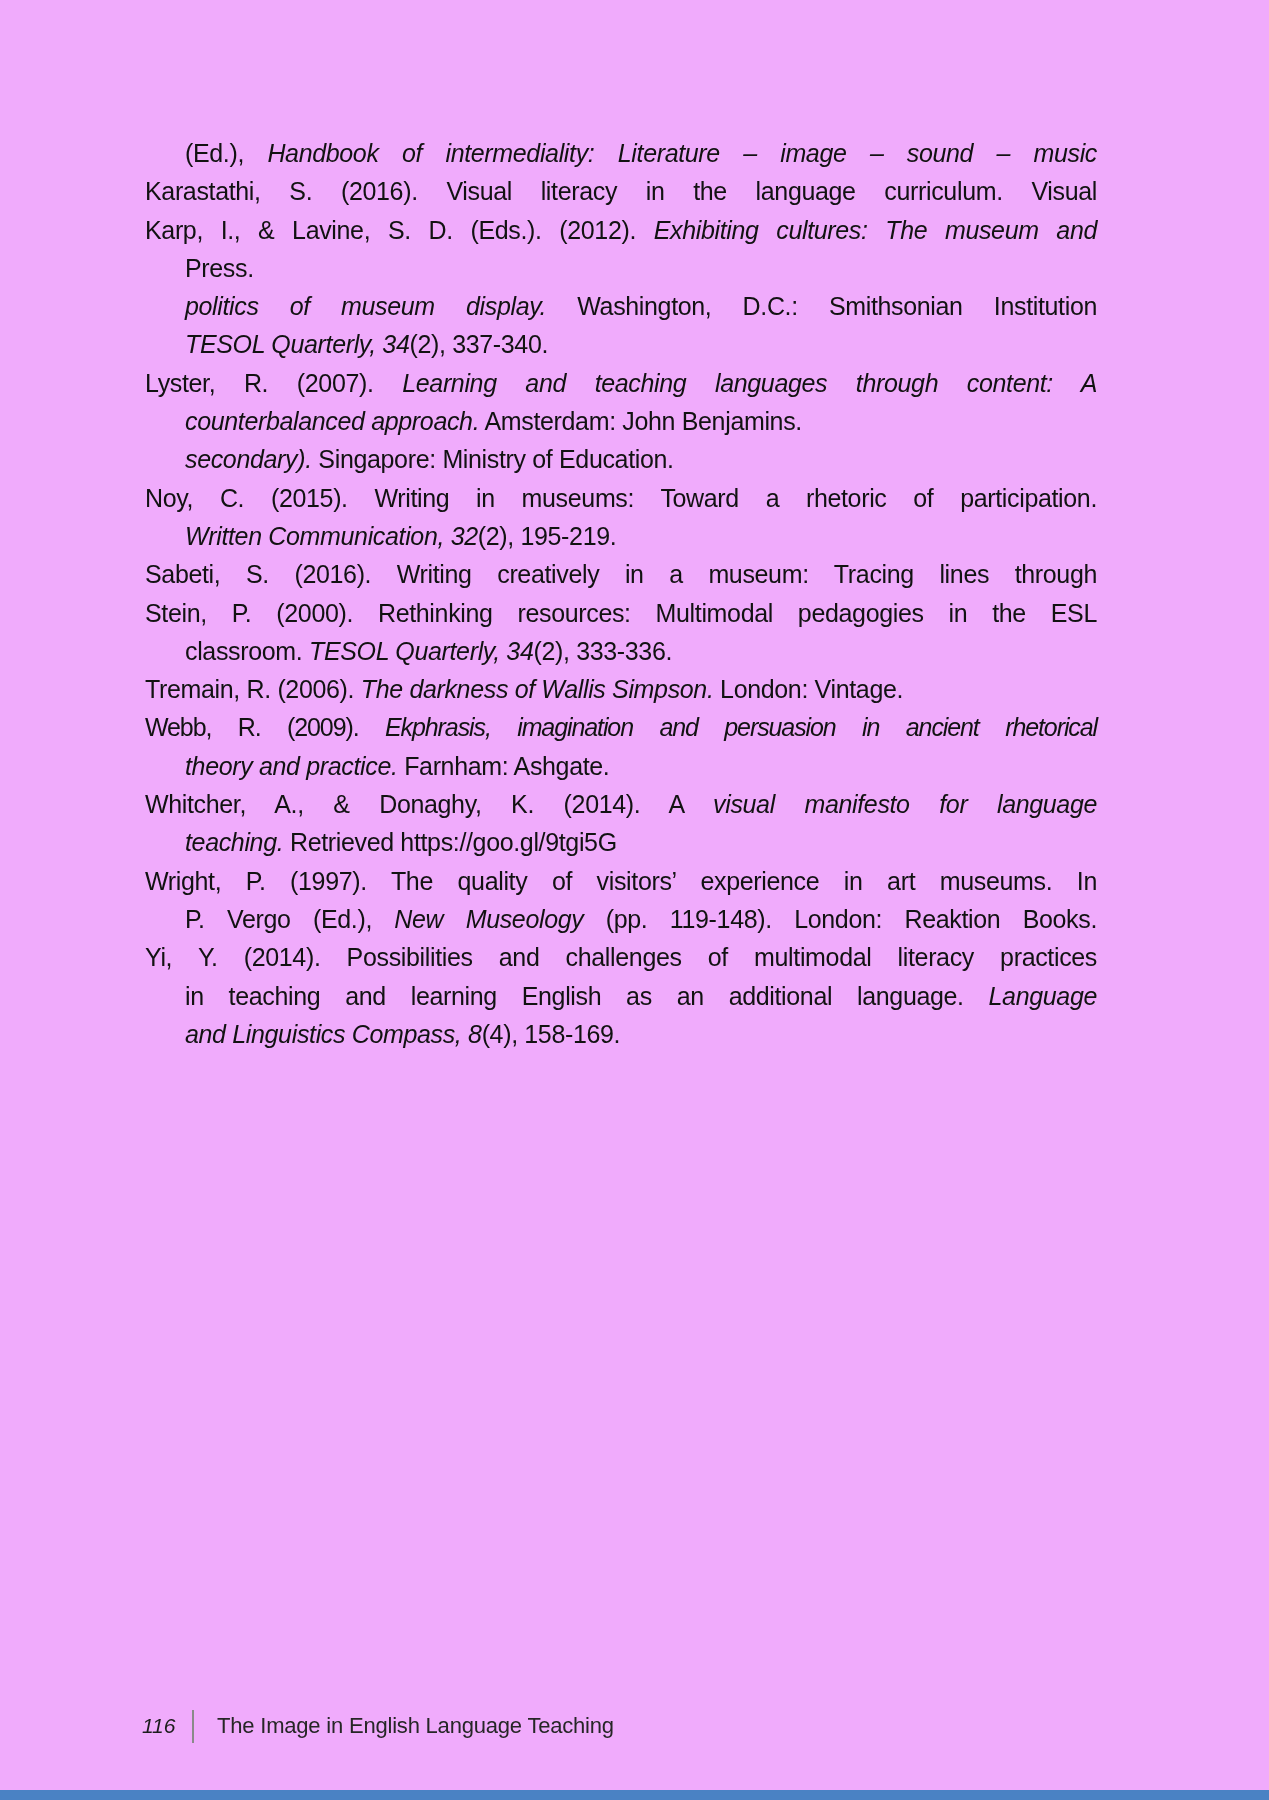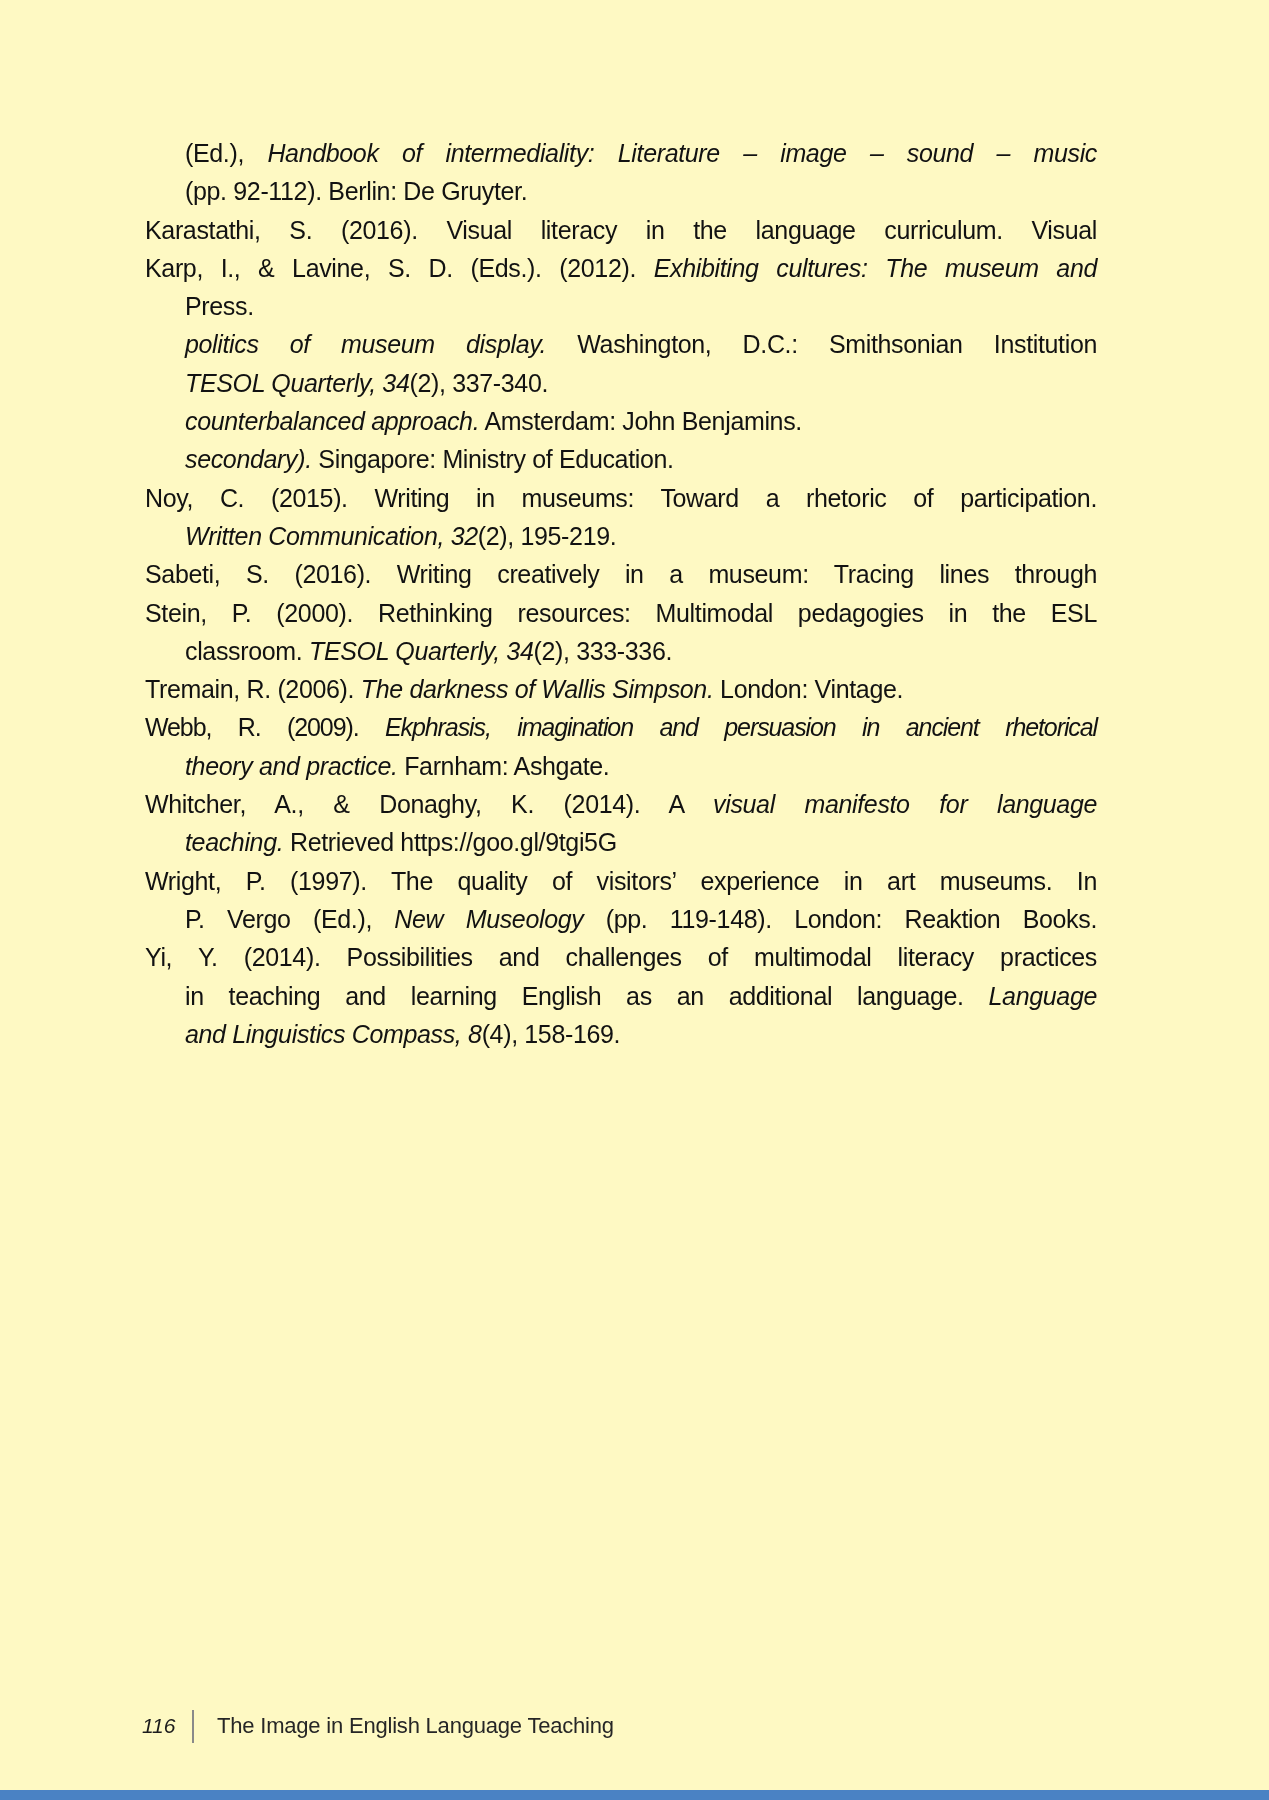--- a/index.html
+++ b/index.html
@@ -73,30 +73,30 @@
     position: absolute;
     left: 0;
     bottom: 0;
     width: 100%;
     height: 10px;
   }
 </style>
 </head>
 <body>
 
-<div id="page" style="background: #fef9c3; color: rgb(18, 18, 18);">
+<div id="page" style="background: #f0abfc; color: rgb(18, 18, 18);">
 
   <div id="refs">
       <div class="line indent just"><span>(Ed.), </span><span class="it">Handbook of intermediality: Literature – image – sound – music</span></div>
-      <div class="line indent"><span>(pp. 92-112). Berlin: De Gruyter.</span></div>
       <div class="line just"><span>Karastathi, S. (2016). Visual literacy in the language curriculum. Visual</span></div>
       <div class="line just"><span>Karp, I., &amp; Lavine, S. D. (Eds.). (2012). </span><span class="it">Exhibiting cultures: The museum and</span></div>
       <div class="line indent"><span>Press.</span></div>
       <div class="line indent just"><span class="it">politics of museum display.</span><span> Washington, D.C.: Smithsonian Institution</span></div>
       <div class="line indent"><span class="it">TESOL Quarterly, 34</span><span>(2), 337-340.</span></div>
+      <div class="line just"><span>Lyster, R. (2007). </span><span class="it">Learning and teaching languages through content: A</span></div>
       <div class="line indent"><span class="it">counterbalanced approach.</span><span> Amsterdam: John Benjamins.</span></div>
       <div class="line indent"><span class="it">secondary).</span><span> Singapore: Ministry of Education.</span></div>
       <div class="line just"><span>Noy, C. (2015). Writing in museums: Toward a rhetoric of participation.</span></div>
       <div class="line indent"><span class="it">Written Communication, 32</span><span>(2), 195-219.</span></div>
       <div class="line just"><span>Sabeti, S. (2016). Writing creatively in a museum: Tracing lines through</span></div>
       <div class="line just"><span>Stein, P. (2000). Rethinking resources: Multimodal pedagogies in the ESL</span></div>
       <div class="line indent"><span>classroom. </span><span class="it">TESOL Quarterly, 34</span><span>(2), 333-336.</span></div>
       <div class="line"><span>Tremain, R. (2006). </span><span class="it">The darkness of Wallis Simpson.</span><span> London: Vintage.</span></div>
       <div class="line just tight"><span>Webb, R. (2009). </span><span class="it">Ekphrasis, imagination and persuasion in ancient rhetorical</span></div>
       <div class="line indent"><span class="it">theory and practice.</span><span> Farnham: Ashgate.</span></div>

